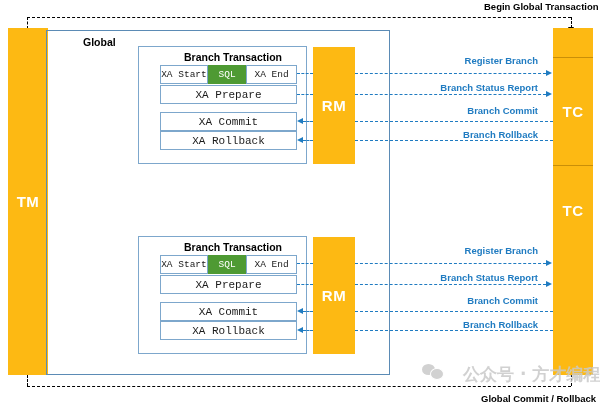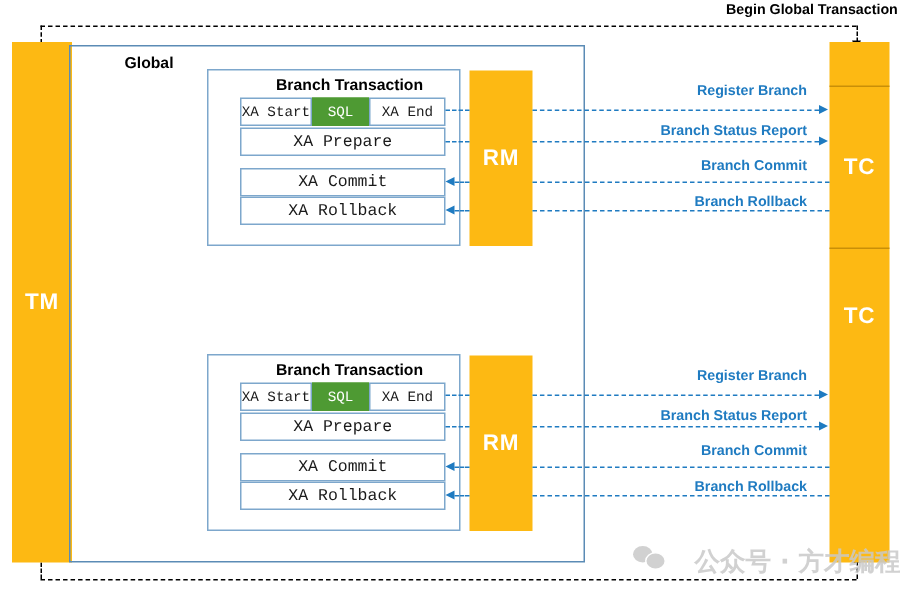--- a/index.html
+++ b/index.html
@@ -67,20 +67,21 @@
 <body>
 
 <div id="stage">
 
   <div class="caption" style="left:484px;top:1px;">Begin Global Transaction</div>
   <div class="dline black" style="left:27px;top:17px;width:544px;"></div>
   <div class="vline" style="left:27px;top:17px;height:12px;"></div>
   <div class="vline" style="left:571px;top:17px;height:11px;"></div>
   <div class="arw d" style="left:568px;top:27px;"></div>
 
+  <div class="caption" style="left:481px;top:393px;">Global Commit / Rollback</div>
   <div class="dline black" style="left:27px;top:386px;width:544px;"></div>
   <div class="vline" style="left:27px;top:375px;height:11px;"></div>
   <div class="vline" style="left:571px;top:374px;height:12px;"></div>
   <div class="arw u" style="left:568px;top:369px;"></div>
 
   <div class="abs actor tm" style="left:8px;top:28px;width:40px;height:347px;">
     <span>TM</span>
   </div>
 
   <div class="abs" style="left:553px;top:28px;width:40px;height:347px;background:#FDB913;padding-left:40px;">

